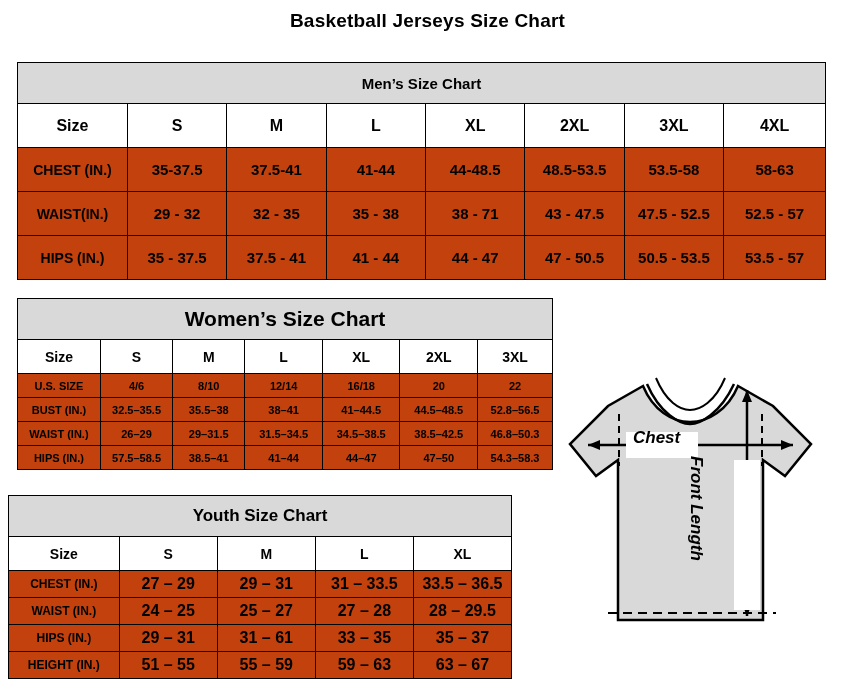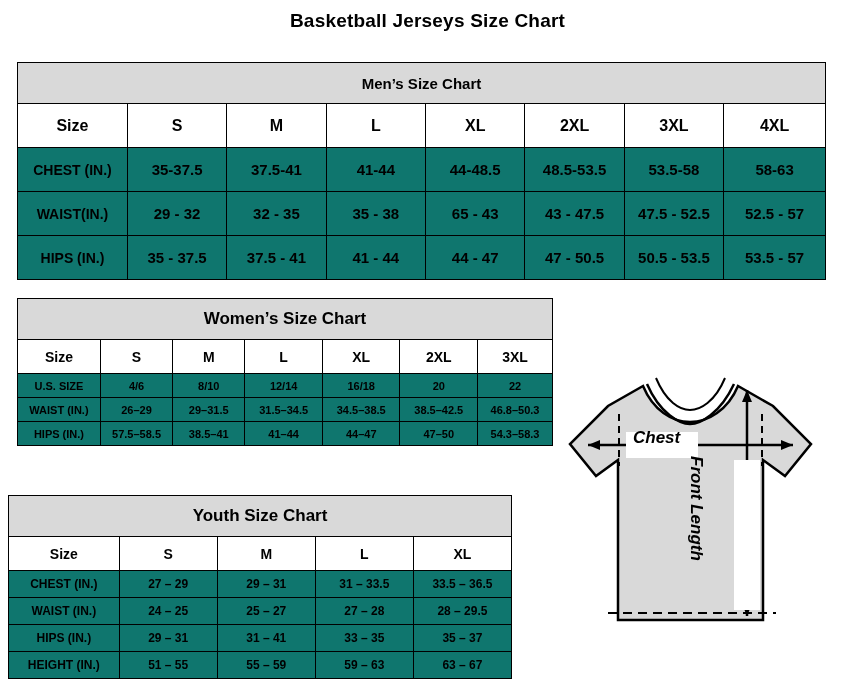--- a/index.html
+++ b/index.html
@@ -23,21 +23,21 @@
     letter-spacing: 0.2px;
   }
   .chart-block {
     position: absolute;
     box-sizing: border-box;
   }
   table.sz {
     border-collapse: collapse;
     table-layout: fixed;
     width: 100%;
-    background: #0f766e;
+    background: #c2410c;
   }
   table.sz td, table.sz th {
     border: 1px solid #000000;
     text-align: center;
     vertical-align: middle;
     padding: 0;
     font-weight: bold;
   }
   .band {
     background: #d9d9d9;
@@ -51,30 +51,30 @@
 
   
   #mens-chart { left: 17px; top: 62px; width: 809px; }
   #mens-chart .band { height: 40px; }
   #mens-chart td { height: 43px; font-size: 15px; }
   #mens-chart .hdr { font-size: 16px; }
   #mens-chart .rowlabel { font-size: 14px; }
 
   
   #womens-chart { left: 17px; top: 298px; width: 536px; }
-  #womens-chart .band { height: 40px; font-size: 17px; }
+  #womens-chart .band { height: 40px; font-size: 21px; }
   #womens-chart .hdr { height: 33px; font-size: 14px; }
   #womens-chart td { height: 23px; font-size: 11px; }
   #womens-chart .rowlabel { font-size: 11px; }
 
   
   #youth-chart { left: 8px; top: 495px; width: 504px; }
   #youth-chart .band { height: 40px; font-size: 17px; }
   #youth-chart .hdr { height: 33px; font-size: 14px; }
-  #youth-chart td { height: 26px; font-size: 12px; }
+  #youth-chart td { height: 26px; font-size: 16px; }
   #youth-chart .rowlabel { font-size: 12px; }
 
   
   #shirt-diagram {
     position: absolute;
     left: 548px;
     top: 348px;
     width: 285px;
     height: 320px;
   }
@@ -134,21 +134,21 @@
         <td>44-48.5</td>
         <td>48.5-53.5</td>
         <td>53.5-58</td>
         <td>58-63</td>
       </tr>
       <tr>
         <td class="rowlabel">WAIST(IN.)</td>
         <td>29 - 32</td>
         <td>32 - 35</td>
         <td>35 - 38</td>
-        <td>65 - 43</td>
+        <td>38 - 71</td>
         <td>43 - 47.5</td>
         <td>47.5 - 52.5</td>
         <td>52.5 - 57</td>
       </tr>
       <tr>
         <td class="rowlabel">HIPS (IN.)</td>
         <td>35 - 37.5</td>
         <td>37.5 - 41</td>
         <td>41 - 44</td>
         <td>44 - 47</td>
@@ -187,20 +187,29 @@
       <tr>
         <td class="rowlabel">U.S. SIZE</td>
         <td>4/6</td>
         <td>8/10</td>
         <td>12/14</td>
         <td>16/18</td>
         <td>20</td>
         <td>22</td>
       </tr>
       <tr>
+        <td class="rowlabel">BUST  (IN.)</td>
+        <td>32.5–35.5</td>
+        <td>35.5–38</td>
+        <td>38–41</td>
+        <td>41–44.5</td>
+        <td>44.5–48.5</td>
+        <td>52.8–56.5</td>
+      </tr>
+      <tr>
         <td class="rowlabel">WAIST  (IN.)</td>
         <td>26–29</td>
         <td>29–31.5</td>
         <td>31.5–34.5</td>
         <td>34.5–38.5</td>
         <td>38.5–42.5</td>
         <td>46.8–50.3</td>
       </tr>
       <tr>
         <td class="rowlabel">HIPS  (IN.)</td>
@@ -245,21 +254,21 @@
       <tr>
         <td class="rowlabel">WAIST (IN.)</td>
         <td>24 – 25</td>
         <td>25 – 27</td>
         <td>27 – 28</td>
         <td>28 – 29.5</td>
       </tr>
       <tr>
         <td class="rowlabel">HIPS (IN.)</td>
         <td>29 – 31</td>
-        <td>31 – 41</td>
+        <td>31 – 61</td>
         <td>33 – 35</td>
         <td>35 – 37</td>
       </tr>
       <tr>
         <td class="rowlabel">HEIGHT (IN.)</td>
         <td>51 – 55</td>
         <td>55 – 59</td>
         <td>59 – 63</td>
         <td>63 – 67</td>
       </tr>

